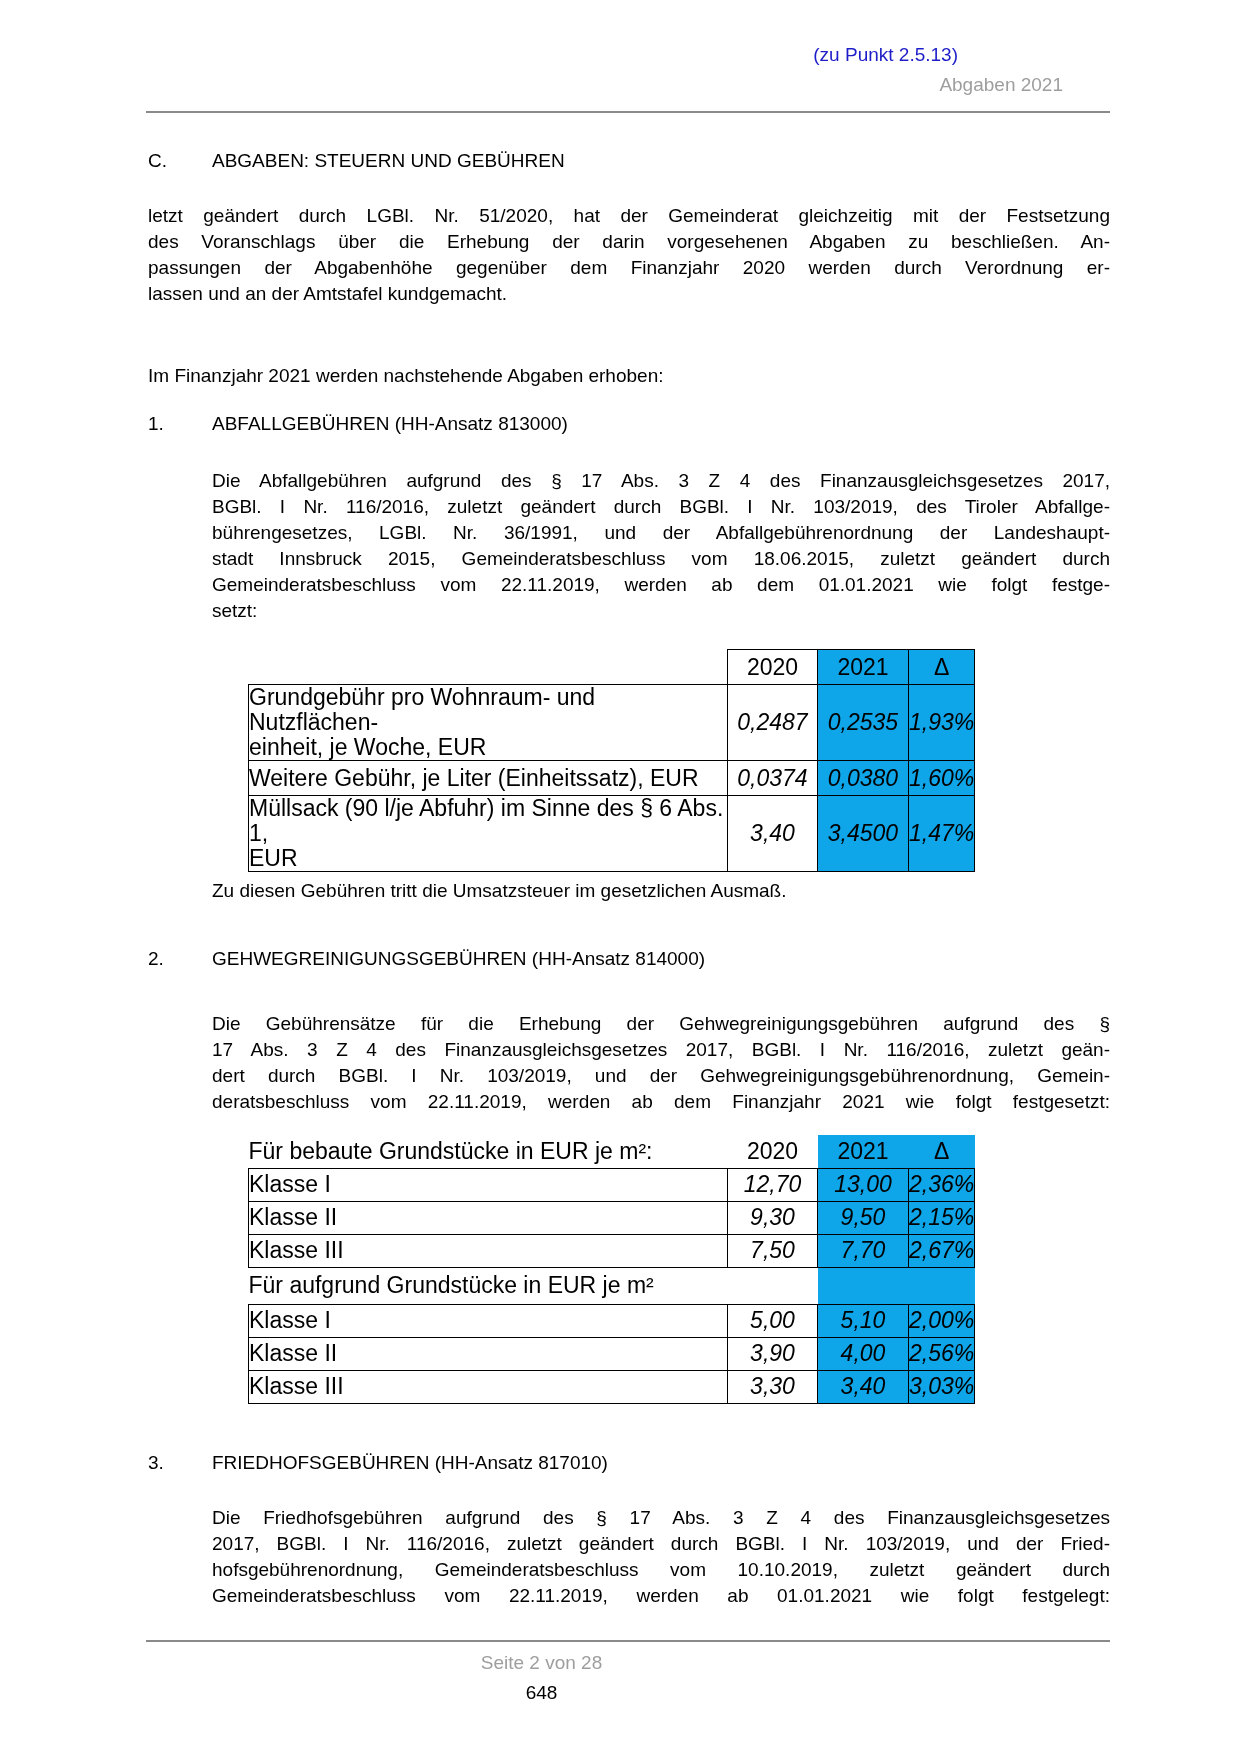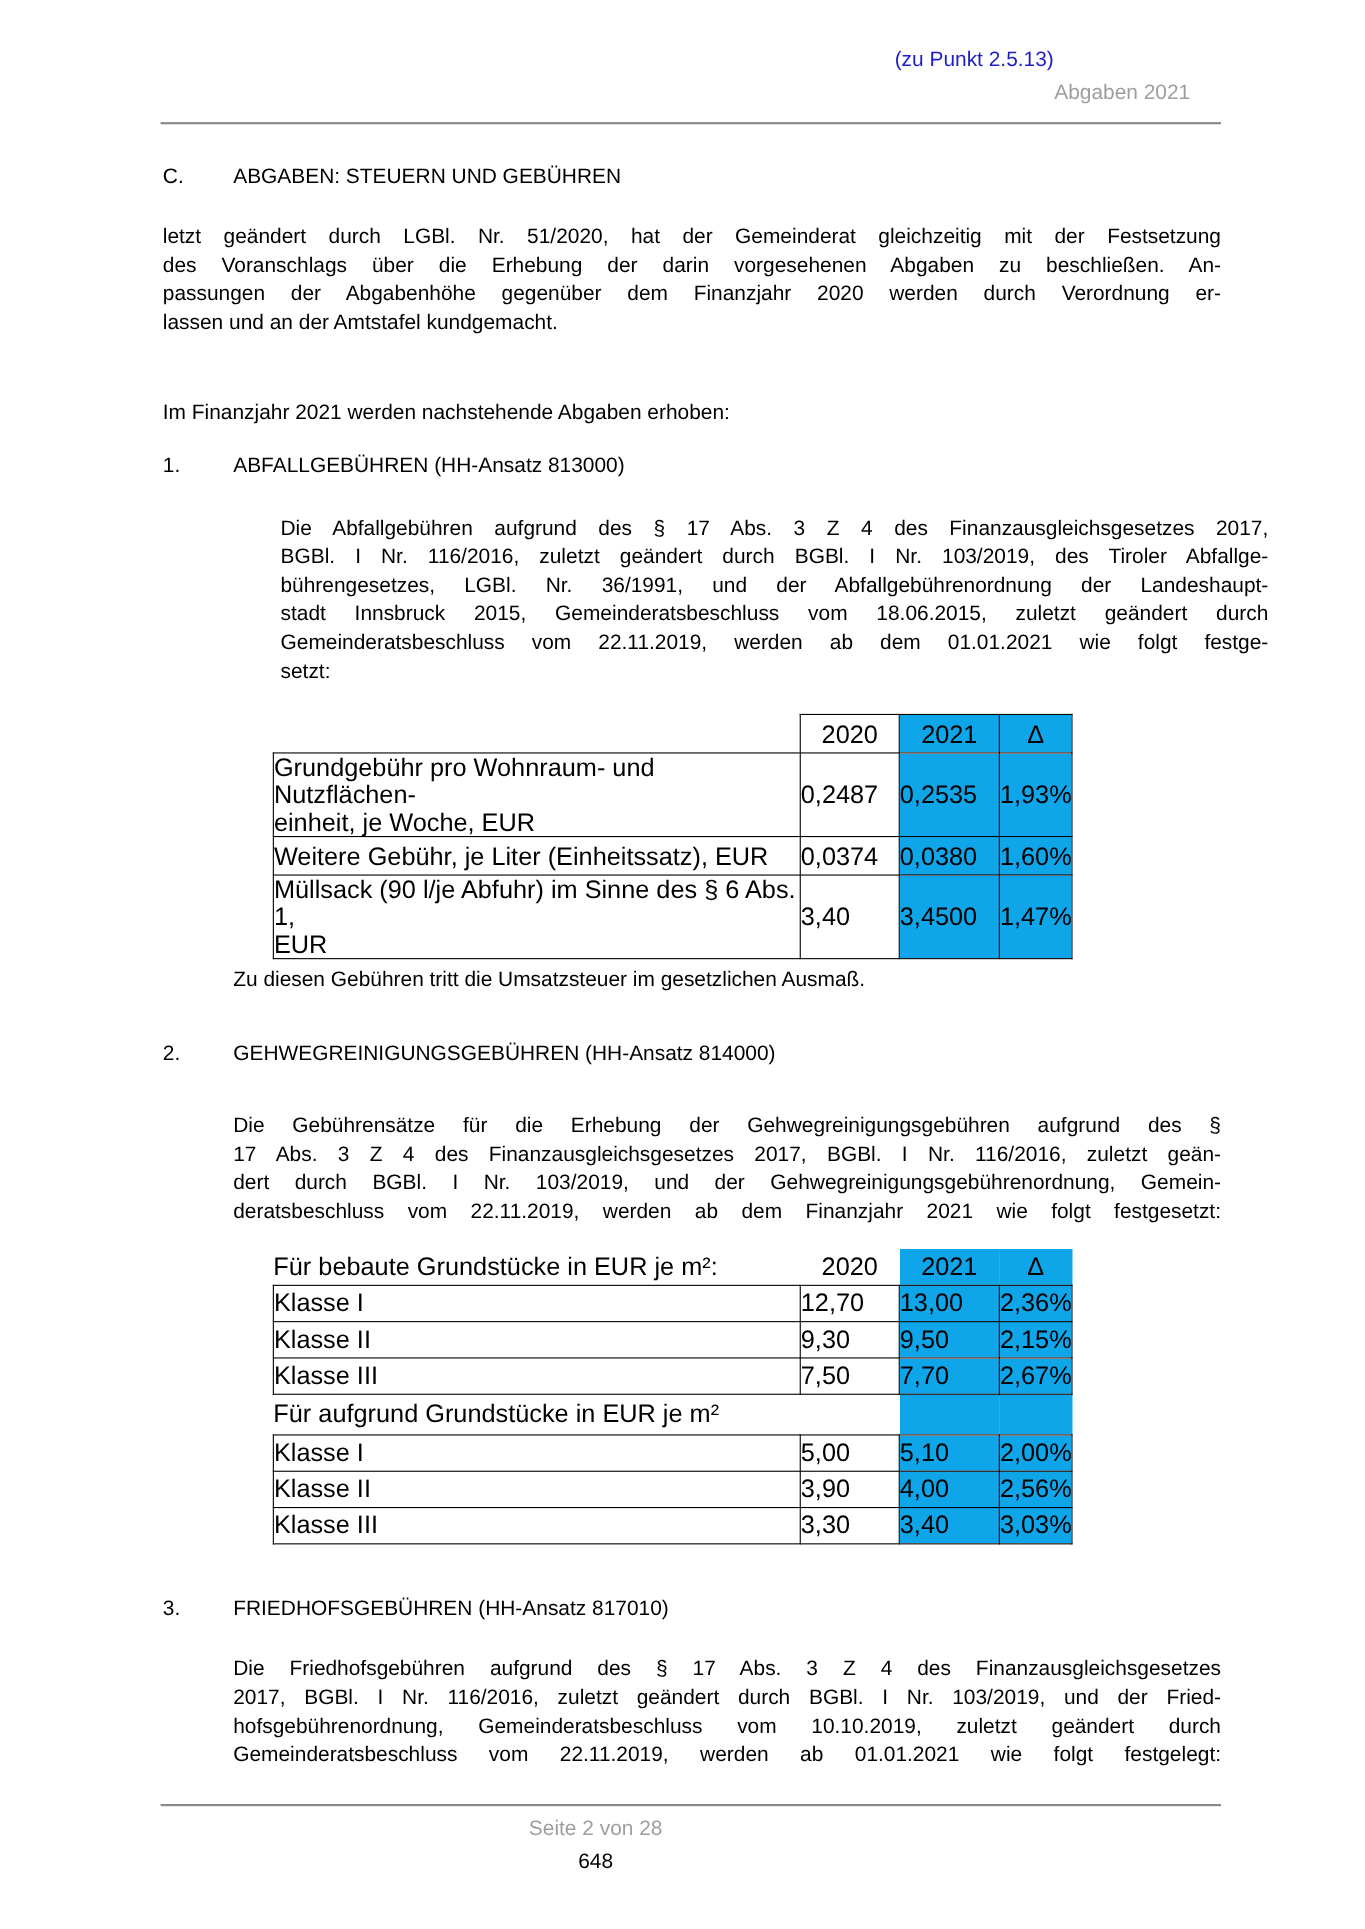--- a/index.html
+++ b/index.html
@@ -17,51 +17,51 @@
   .h-num{display:inline-block;width:64px;}
   .para{width:962px;}
   .para-ind{width:898px;}
   
   table.t{border-collapse:collapse;table-layout:fixed;font-size:23px;line-height:25px;padding-left:31px;}
   table.t td{padding:0;vertical-align:middle;overflow:hidden;}
   td.b{border:1px solid #000;}
   td.nb{border:none;}
   td.gray{background:#0ea5e9;}
   td.desc{padding-left:9px;padding-right:6px;text-align:left;}
-  td.num{text-align:left;padding-right:9px;}
+  td.num{text-align:center;padding-right:9px;font-style:italic;}
   td.ctr{text-align:center;}
   .w-desc{width:479px;} .w-y1{width:90px;} .w-y2{width:91px;} .w-d{width:66px;}
   .footer-center{left:0;width:1083px;text-align:center;}
 </style>
 </head>
 <body>
 
 <div class="page">
 
   <div class="abs blue" style="top:42px;right:283px;">(zu Punkt 2.5.13)</div>
-  <div class="abs gray-text" style="top:72px;right:159px;">Abgaben 2021</div>
+  <div class="abs gray-text" style="top:72px;right:178px;">Abgaben 2021</div>
   <div class="abs rule" style="top:111px;left:146px;width:964px;"></div>
 
   <div class="abs" style="top:148px;left:148px;">
     <span class="h-num">C.</span><span>ABGABEN: STEUERN UND GEBÜHREN</span>
   </div>
 
   <div class="abs para" style="top:203px;left:148px;">
     <div class="jl">letzt geändert durch LGBl. Nr. 51/2020, hat der Gemeinderat gleichzeitig mit der Festsetzung</div>
     <div class="jl">des Voranschlags über die Erhebung der darin vorgesehenen Abgaben zu beschließen. An-</div>
     <div class="jl">passungen der Abgabenhöhe gegenüber dem Finanzjahr 2020 werden durch Verordnung er-</div>
     <div class="ll">lassen und an der Amtstafel kundgemacht.</div>
   </div>
 
   <div class="abs" style="top:363px;left:148px;">Im Finanzjahr 2021 werden nachstehende Abgaben erhoben:</div>
 
   <div class="abs" style="top:411px;left:148px;">
     <span class="h-num">1.</span><span>ABFALLGEBÜHREN (HH-Ansatz 813000)</span>
   </div>
-  <div class="abs para-ind" style="top:468px;left:212px;margin-left:43px;">
+  <div class="abs para-ind" style="top:468px;left:212px;">
     <div class="jl">Die Abfallgebühren aufgrund des § 17 Abs. 3 Z 4 des Finanzausgleichsgesetzes 2017,</div>
     <div class="jl">BGBl. I Nr. 116/2016, zuletzt geändert durch BGBl. I Nr. 103/2019, des Tiroler Abfallge-</div>
     <div class="jl">bührengesetzes, LGBl. Nr. 36/1991, und der Abfallgebührenordnung der Landeshaupt-</div>
     <div class="jl">stadt Innsbruck 2015, Gemeinderatsbeschluss vom 18.06.2015, zuletzt geändert durch</div>
     <div class="jl">Gemeinderatsbeschluss vom 22.11.2019, werden ab dem 01.01.2021 wie folgt festge-</div>
     <div class="ll">setzt:</div>
   </div>
 
   <table class="t abs" style="top:649px;left:248px;">
     <colgroup>

